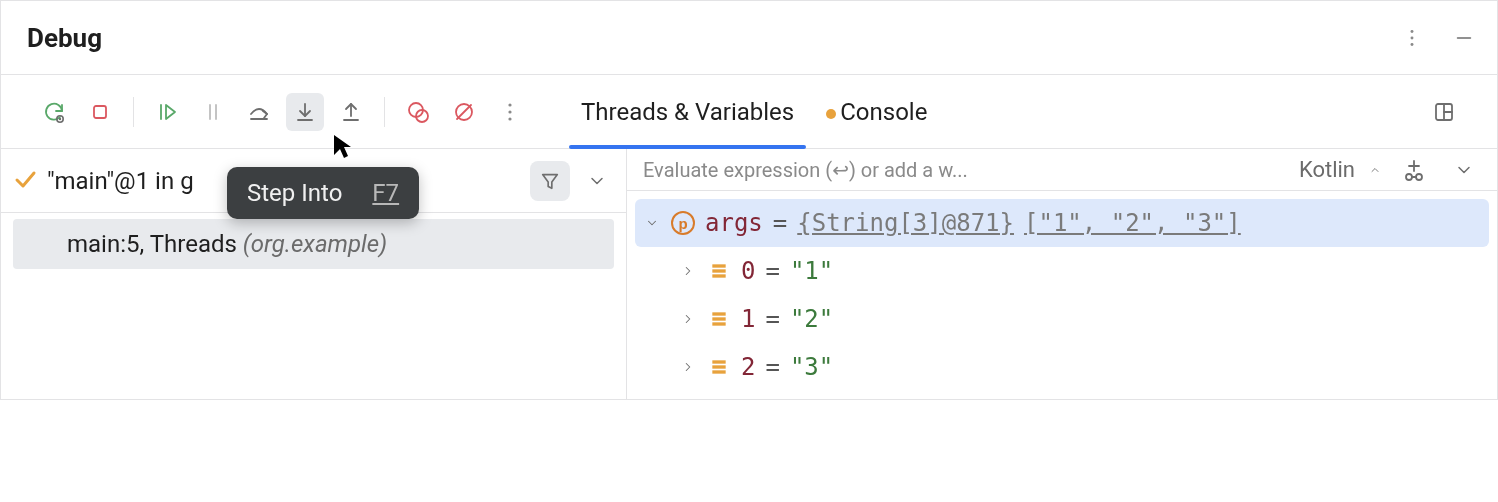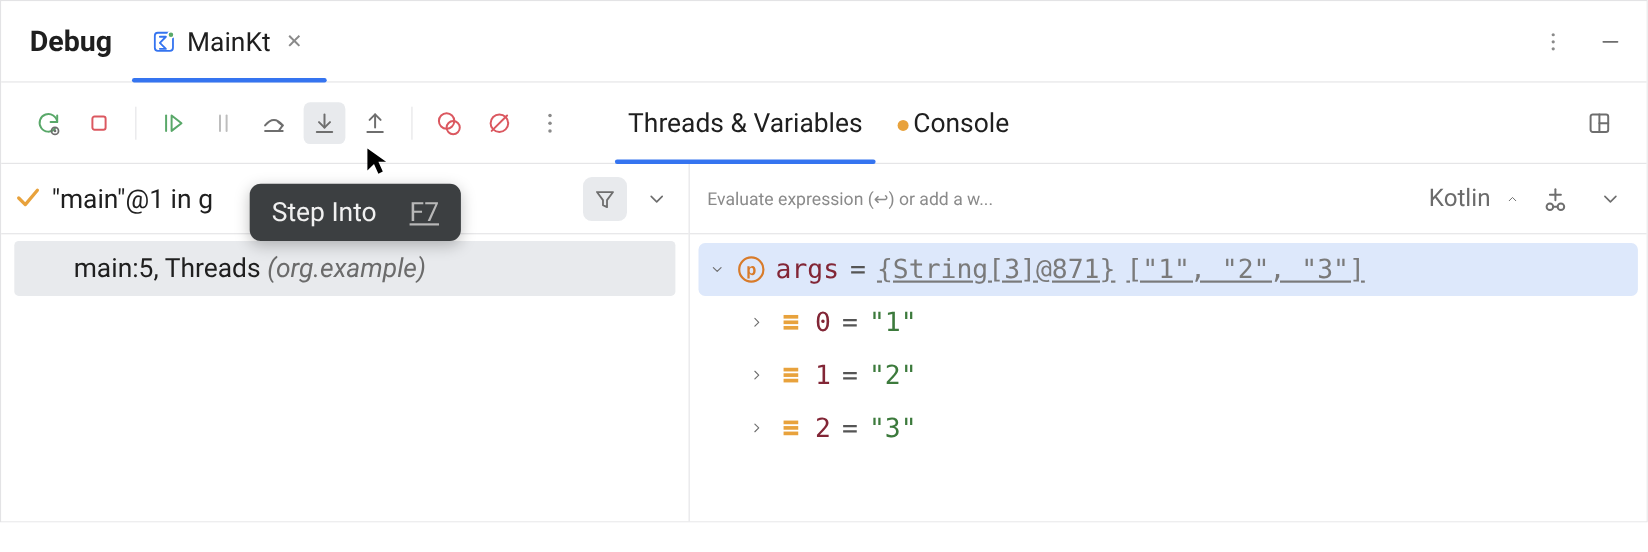--- a/index.html
+++ b/index.html
@@ -21,36 +21,36 @@
     --green-dot:#59a869;
     --var-name:#822636;
     --var-type:#7a7a7a;
     --var-str:#3c7a3c;
     --icon-stroke:#6e6e6e;
     --icon-green:#59a869;
     --icon-red:#db5860;
   }
   *{box-sizing:border-box;}
   html,body{margin:0;padding:0;font-family:-apple-system,"Segoe UI",Roboto,sans-serif;color:var(--text);background:var(--bg);}
-  .root{width:1498px;height:475px;display:flex;flex-direction:column;border:1px solid var(--border);position:relative;overflow:hidden;}
+  .root{width:1498px;height:400px;display:flex;flex-direction:column;border:1px solid var(--border);position:relative;overflow:hidden;}
 
   
   .titlebar{display:flex;align-items:center;height:74px;border-bottom:1px solid var(--border);padding:0 16px;}
   .title{font-weight:700;font-size:26px;padding:0 10px;}
   .tab{display:flex;align-items:center;gap:10px;height:100%;padding:0 18px;margin-left:8px;position:relative;}
   .tab.active::after{content:"";position:absolute;left:0;right:0;bottom:-1px;height:4px;background:var(--accent-tab);border-radius:2px;}
   .tab-icon{width:22px;height:22px;display:flex;align-items:center;justify-content:center;}
   .tab-label{font-size:24px;}
   .tab-close{font-size:18px;color:var(--text-dim);padding:0 4px;cursor:pointer;}
   .title-spacer{flex:1;}
   .title-actions{display:flex;align-items:center;gap:18px;}
   .title-actions .icon-btn{width:34px;height:34px;}
 
   
-  .toolbar{display:flex;align-items:center;height:74px;border-bottom:1px solid var(--border);padding:0 24px;gap:8px;}
+  .toolbar{display:flex;align-items:center;height:74px;border-bottom:1px solid var(--border);padding:0 34px;gap:8px;}
   .icon-btn{width:38px;height:38px;border:none;background:none;border-radius:6px;display:inline-flex;align-items:center;justify-content:center;cursor:pointer;position:relative;}
   .icon-btn.hovered{background:var(--hover);}
   .icon-btn svg{width:24px;height:24px;}
   .sep{width:1px;height:30px;background:var(--border);margin:0 6px;}
   .toolbar-spacer{flex:1;}
 
   .view-tabs{display:flex;align-items:flex-end;height:100%;gap:24px;margin-left:40px;}
   .view-tab{height:100%;display:flex;align-items:center;font-size:24px;padding:0 4px;position:relative;cursor:pointer;}
   .view-tab.active{color:var(--text);}
   .view-tab.active::after{content:"";position:absolute;left:-8px;right:-8px;bottom:-1px;height:4px;background:var(--accent-tab);border-radius:2px;}
@@ -65,21 +65,21 @@
   .check{color:#e8a23c;}
   .thread-text{font-size:24px;white-space:nowrap;overflow:hidden;}
   .frames-header .spacer{flex:1;}
   .filter-btn{width:40px;height:40px;border-radius:8px;background:var(--hover);display:flex;align-items:center;justify-content:center;cursor:pointer;}
   .chev{width:34px;display:flex;align-items:center;justify-content:center;color:var(--text-dim);}
 
   .frame-row{height:50px;display:flex;align-items:center;padding:0 24px 0 54px;margin:6px 12px 0 12px;border-radius:4px;background:var(--hover);font-size:24px;gap:6px;}
   .frame-row .pkg{font-style:italic;color:var(--text-muted);}
 
   .eval-row{display:flex;align-items:center;height:64px;padding:0 16px;border-bottom:1px solid var(--border);gap:14px;}
-  .eval-input{flex:1;font-size:16px;color:var(--text-dim);white-space:nowrap;overflow:hidden;text-overflow:ellipsis;font-family:inherit;}
+  .eval-input{flex:1;font-size:20px;color:var(--text-dim);white-space:nowrap;overflow:hidden;text-overflow:ellipsis;font-family:inherit;}
   .eval-lang{font-size:22px;color:var(--text-muted);display:flex;align-items:center;gap:14px;}
 
   .vars{padding:8px 8px;font-family:ui-monospace,Menlo,Consolas,monospace;font-size:24px;}
   .var-row{display:flex;align-items:center;height:48px;padding:0 8px;border-radius:6px;gap:10px;}
   .var-row.selected{background:var(--selection);}
   .indent-1{padding-left:44px;}
   .arrow{width:18px;display:inline-flex;justify-content:center;color:var(--text-dim);}
   .var-icon{width:24px;height:24px;display:inline-flex;align-items:center;justify-content:center;}
   .var-icon.p{border:2px solid #d87b2a;color:#d87b2a;border-radius:50%;font-size:15px;font-weight:700;font-family:sans-serif;}
   .var-icon.arr svg{width:20px;height:20px;}
@@ -102,31 +102,20 @@
   .stroke-red{stroke:var(--icon-red);}
   .stroke-accent{stroke:#3574f0;}
 </style>
 </head>
 <body>
 
 <div class="root">
 
   <div class="titlebar">
     <div class="title">Debug</div>
-    <div class="tab active">
-      <span class="tab-icon">
-        <svg viewBox="0 0 24 24">
-          <rect x="3" y="3" width="18" height="18" rx="3" class="stroke stroke-accent"></rect>
-          <path d="M8 7 L14 7 L8 13 L14 19 L8 19" class="stroke stroke-accent"></path>
-          <circle cx="19" cy="5" r="3" fill="#59a869" stroke="#fff" stroke-width="1.5"></circle>
-        </svg>
-      </span>
-      <span class="tab-label">MainKt</span>
-      <span class="tab-close">✕</span>
-    </div>
     <div class="title-spacer"></div>
     <div class="title-actions">
       <button class="icon-btn">
         <svg viewBox="0 0 24 24">
             <circle cx="12" cy="5" r="1.6" fill="#8a8a8a"></circle>
             <circle cx="12" cy="12" r="1.6" fill="#8a8a8a"></circle>
             <circle cx="12" cy="19" r="1.6" fill="#8a8a8a"></circle>
           </svg>
       </button>
       <button class="icon-btn">

